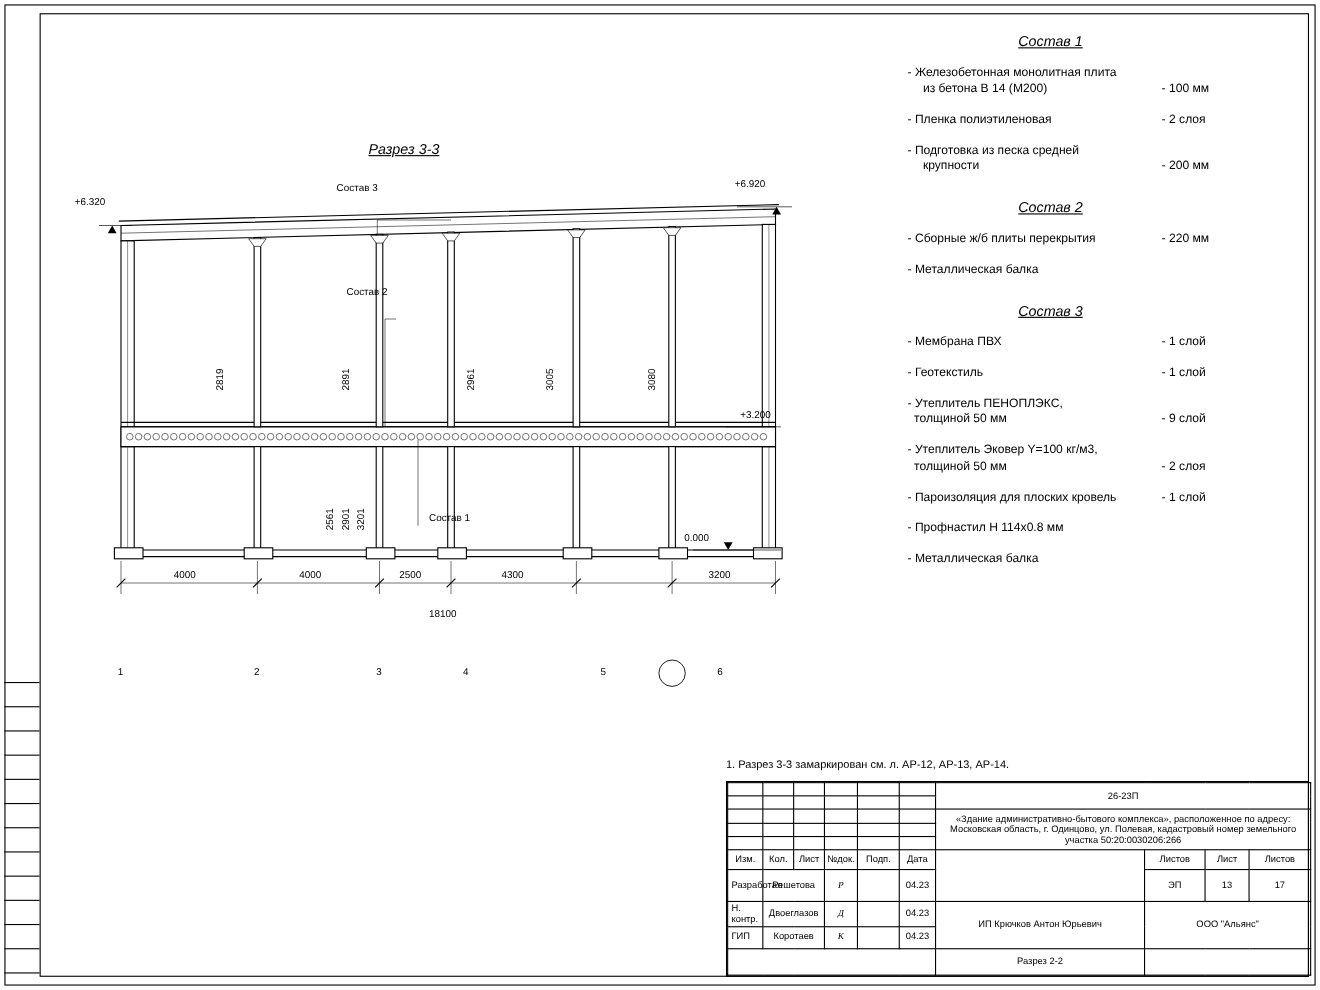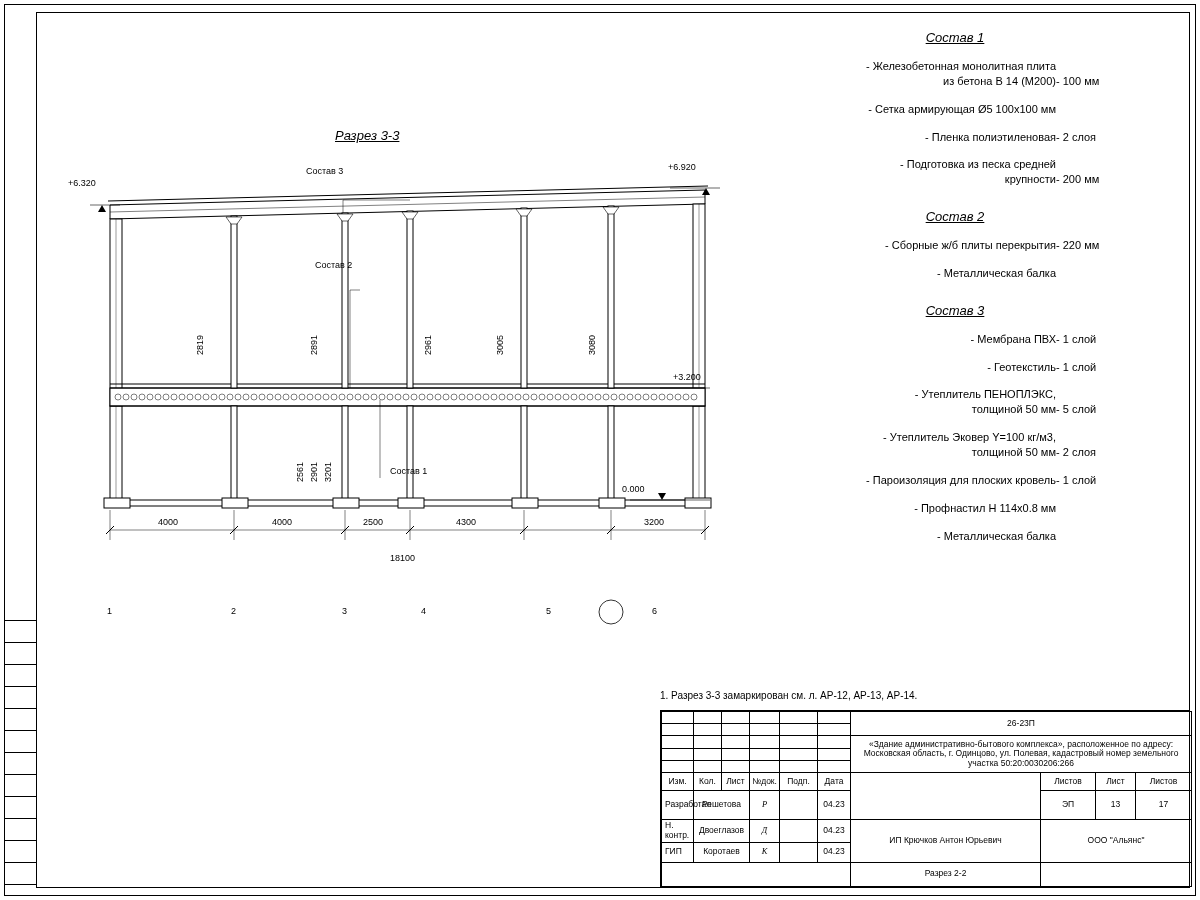--- a/index.html
+++ b/index.html
@@ -80,21 +80,20 @@
   .spec-row {
     display: flex;
     font-size: 11px;
     margin-bottom: 13px;
     line-height: 1.35;
   }
   .spec-row .nm {
     width: 225px;
     padding-left: 6px;
     text-indent: -6px;
-    text-align: right;
   }
   .spec-row .vl {
     width: 90px;
     white-space: nowrap;
   }
   .spec-block { margin-bottom: 18px; }
   .spec-block.blk2 { margin-top: 22px; }
   .spec-block.blk3 { margin-top: 22px; }
 
   
@@ -400,24 +399,20 @@
   <div class="spec-block blk1">
     <div class="spec-title">Состав 1</div>
     <div class="spec-row">
       <div class="nm">
         <span>- Железобетонная  монолитная плита</span><br>
         <span style="padding-left:8px">из бетона В 14 (М200)</span>
       </div>
       <div class="vl" style="align-self:flex-end">- 100 мм</div>
     </div>
     <div class="spec-row">
-      <div class="nm">- Сетка армирующая Ø5 100х100 мм</div>
-      <div class="vl"></div>
-    </div>
-    <div class="spec-row">
       <div class="nm">- Пленка полиэтиленовая</div>
       <div class="vl">-  2 слоя</div>
     </div>
     <div class="spec-row">
       <div class="nm">
         <span>- Подготовка из песка средней</span><br>
         <span style="padding-left:8px">крупности</span>
       </div>
       <div class="vl" style="align-self:flex-end">- 200 мм</div>
     </div>
@@ -443,21 +438,21 @@
     </div>
     <div class="spec-row">
       <div class="nm">- Геотекстиль</div>
       <div class="vl">- 1 слой</div>
     </div>
     <div class="spec-row">
       <div class="nm">
         <span>- Утеплитель ПЕНОПЛЭКС,</span><br>
         <span>толщиной 50 мм</span>
       </div>
-      <div class="vl" style="align-self:flex-end">- 5 слой</div>
+      <div class="vl" style="align-self:flex-end">- 9 слой</div>
     </div>
     <div class="spec-row">
       <div class="nm">
         <span>- Утеплитель Эковер Y=100 кг/м3,</span><br>
         <span>толщиной 50 мм</span>
       </div>
       <div class="vl" style="align-self:flex-end">- 2 слоя</div>
     </div>
     <div class="spec-row">
       <div class="nm">- Пароизоляция для плоских кровель</div>

